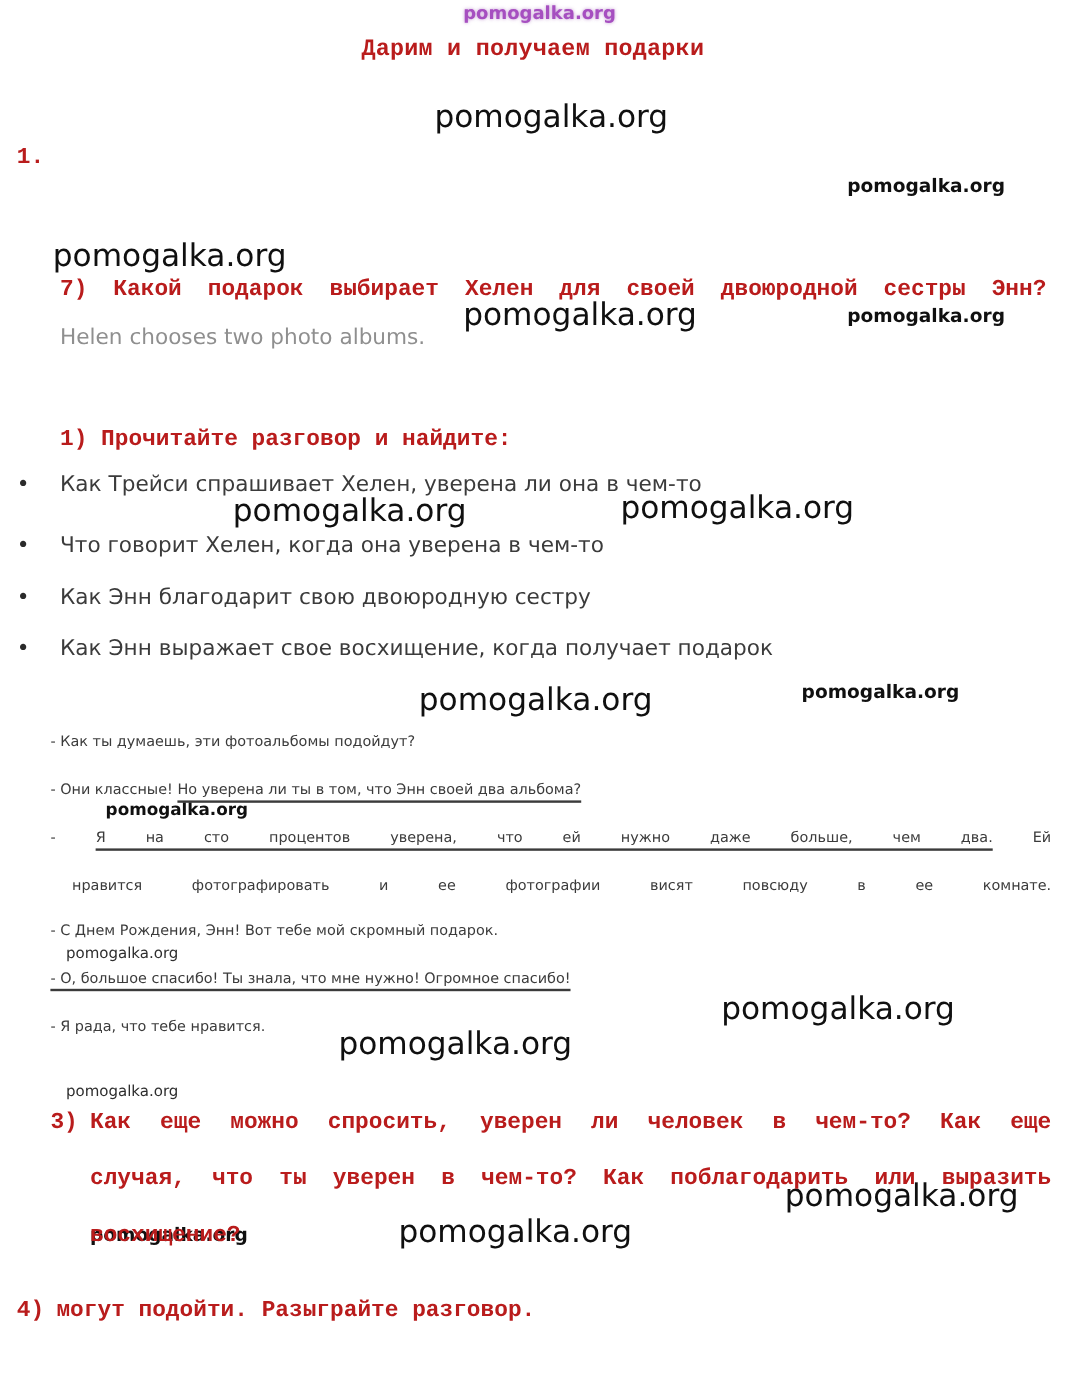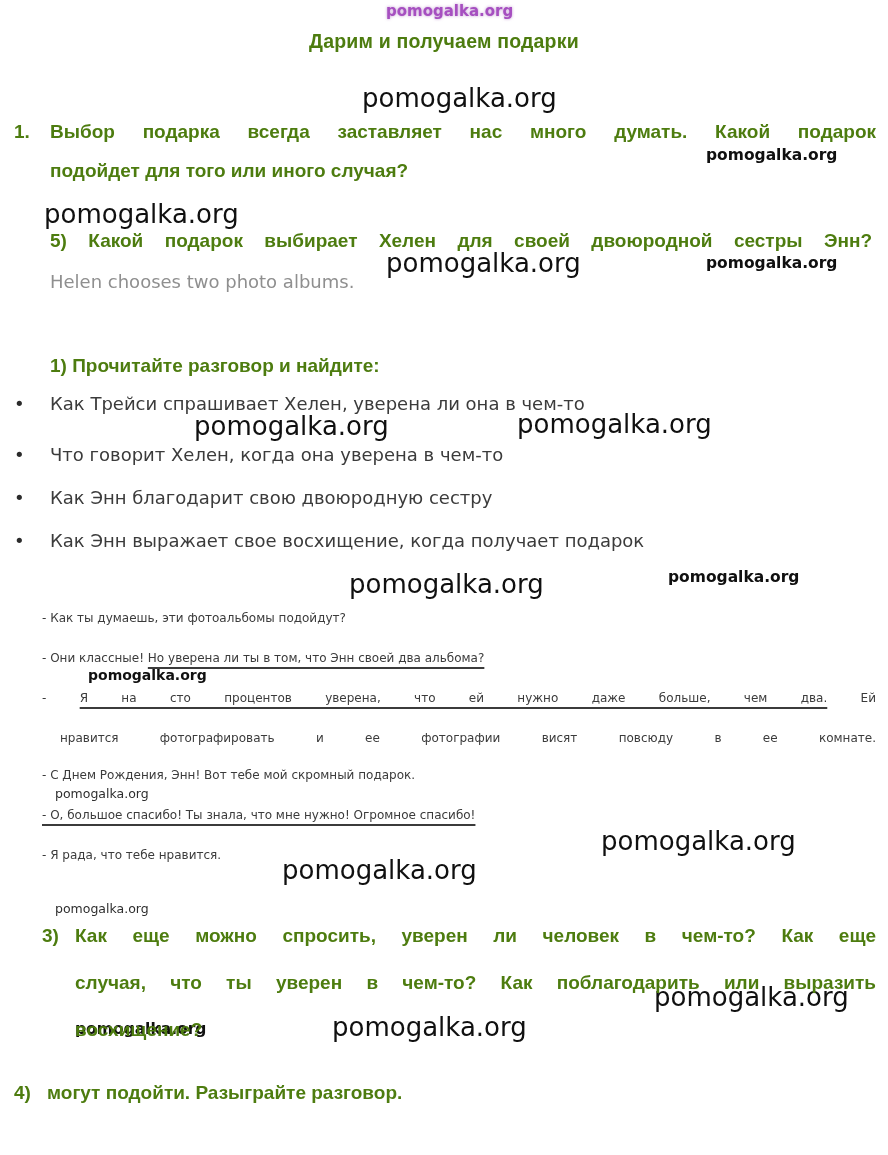--- a/index.html
+++ b/index.html
@@ -7,23 +7,23 @@
   .page {
     position:relative;
     width:888px; height:1155px;
     background:#ffffff;
     font-family:"DejaVu Sans", sans-serif;
     color:#3b3b3b;
     overflow:hidden;
   }
   .abs { position:absolute; }
   .bold {
-    font-family:Liberation Sans, sans-serif;
+    font-family:Liberation Mono, monospace;
     font-weight:700;
-    color:#4d7c0f;
+    color:#b91c1c;
     font-size:19px;
   }
   .jline { text-align:justify; text-align-last:justify; }
   .u { text-decoration:underline; text-underline-offset:5px; text-decoration-thickness:1.5px; }
 
   .page-title { left:0; top:30px; width:100%; text-align:center; font-size:19.5px; letter-spacing:.2px; }
 
   .task1-num { left:14px; top:112px; line-height:39px; }
   .task1-text { left:50px; top:112px; width:826px; line-height:39px; }
 
@@ -85,26 +85,22 @@
   <span class="wm wm-a" style="left:601px; top:827px;">pomogalka.org</span>
   <span class="wm wm-a" style="left:282px; top:856px;">pomogalka.org</span>
   <span class="wm wm-c" style="left:55px;  top:902px;">pomogalka.org</span>
   <span class="wm wm-a" style="left:654px; top:983px;">pomogalka.org</span>
   <span class="wm wm-b" style="left:75px;  top:1021px;">pomogalka.org</span>
   <span class="wm wm-a" style="left:332px; top:1013px;">pomogalka.org</span>
 
   <div class="abs bold page-title">Дарим и получаем подарки</div>
 
   <div class="abs bold task1-num">1.</div>
-  <div class="abs bold task1-text">
-    <div class="jline">Выбор подарка всегда заставляет нас много думать. Какой подарок</div>
-    <div>подойдет для того или иного случая?</div>
-  </div>
 
-  <div class="abs bold sub1-q jline">5) Какой подарок выбирает Хелен для своей двоюродной сестры Энн?</div>
+  <div class="abs bold sub1-q jline">7) Какой подарок выбирает Хелен для своей двоюродной сестры Энн?</div>
   <div class="abs sub1-a">Helen chooses two photo albums.</div>
 
   <div class="abs bold sub2-h">1) Прочитайте разговор и найдите:</div>
 
   <div class="abs bullet-row b0">
     <span class="bullet-dot">•</span>
     <span class="bullet-text">Как Трейси спрашивает Хелен, уверена ли она в чем-то</span>
   </div>
   <div class="abs bullet-row b1">
     <span class="bullet-dot">•</span>

